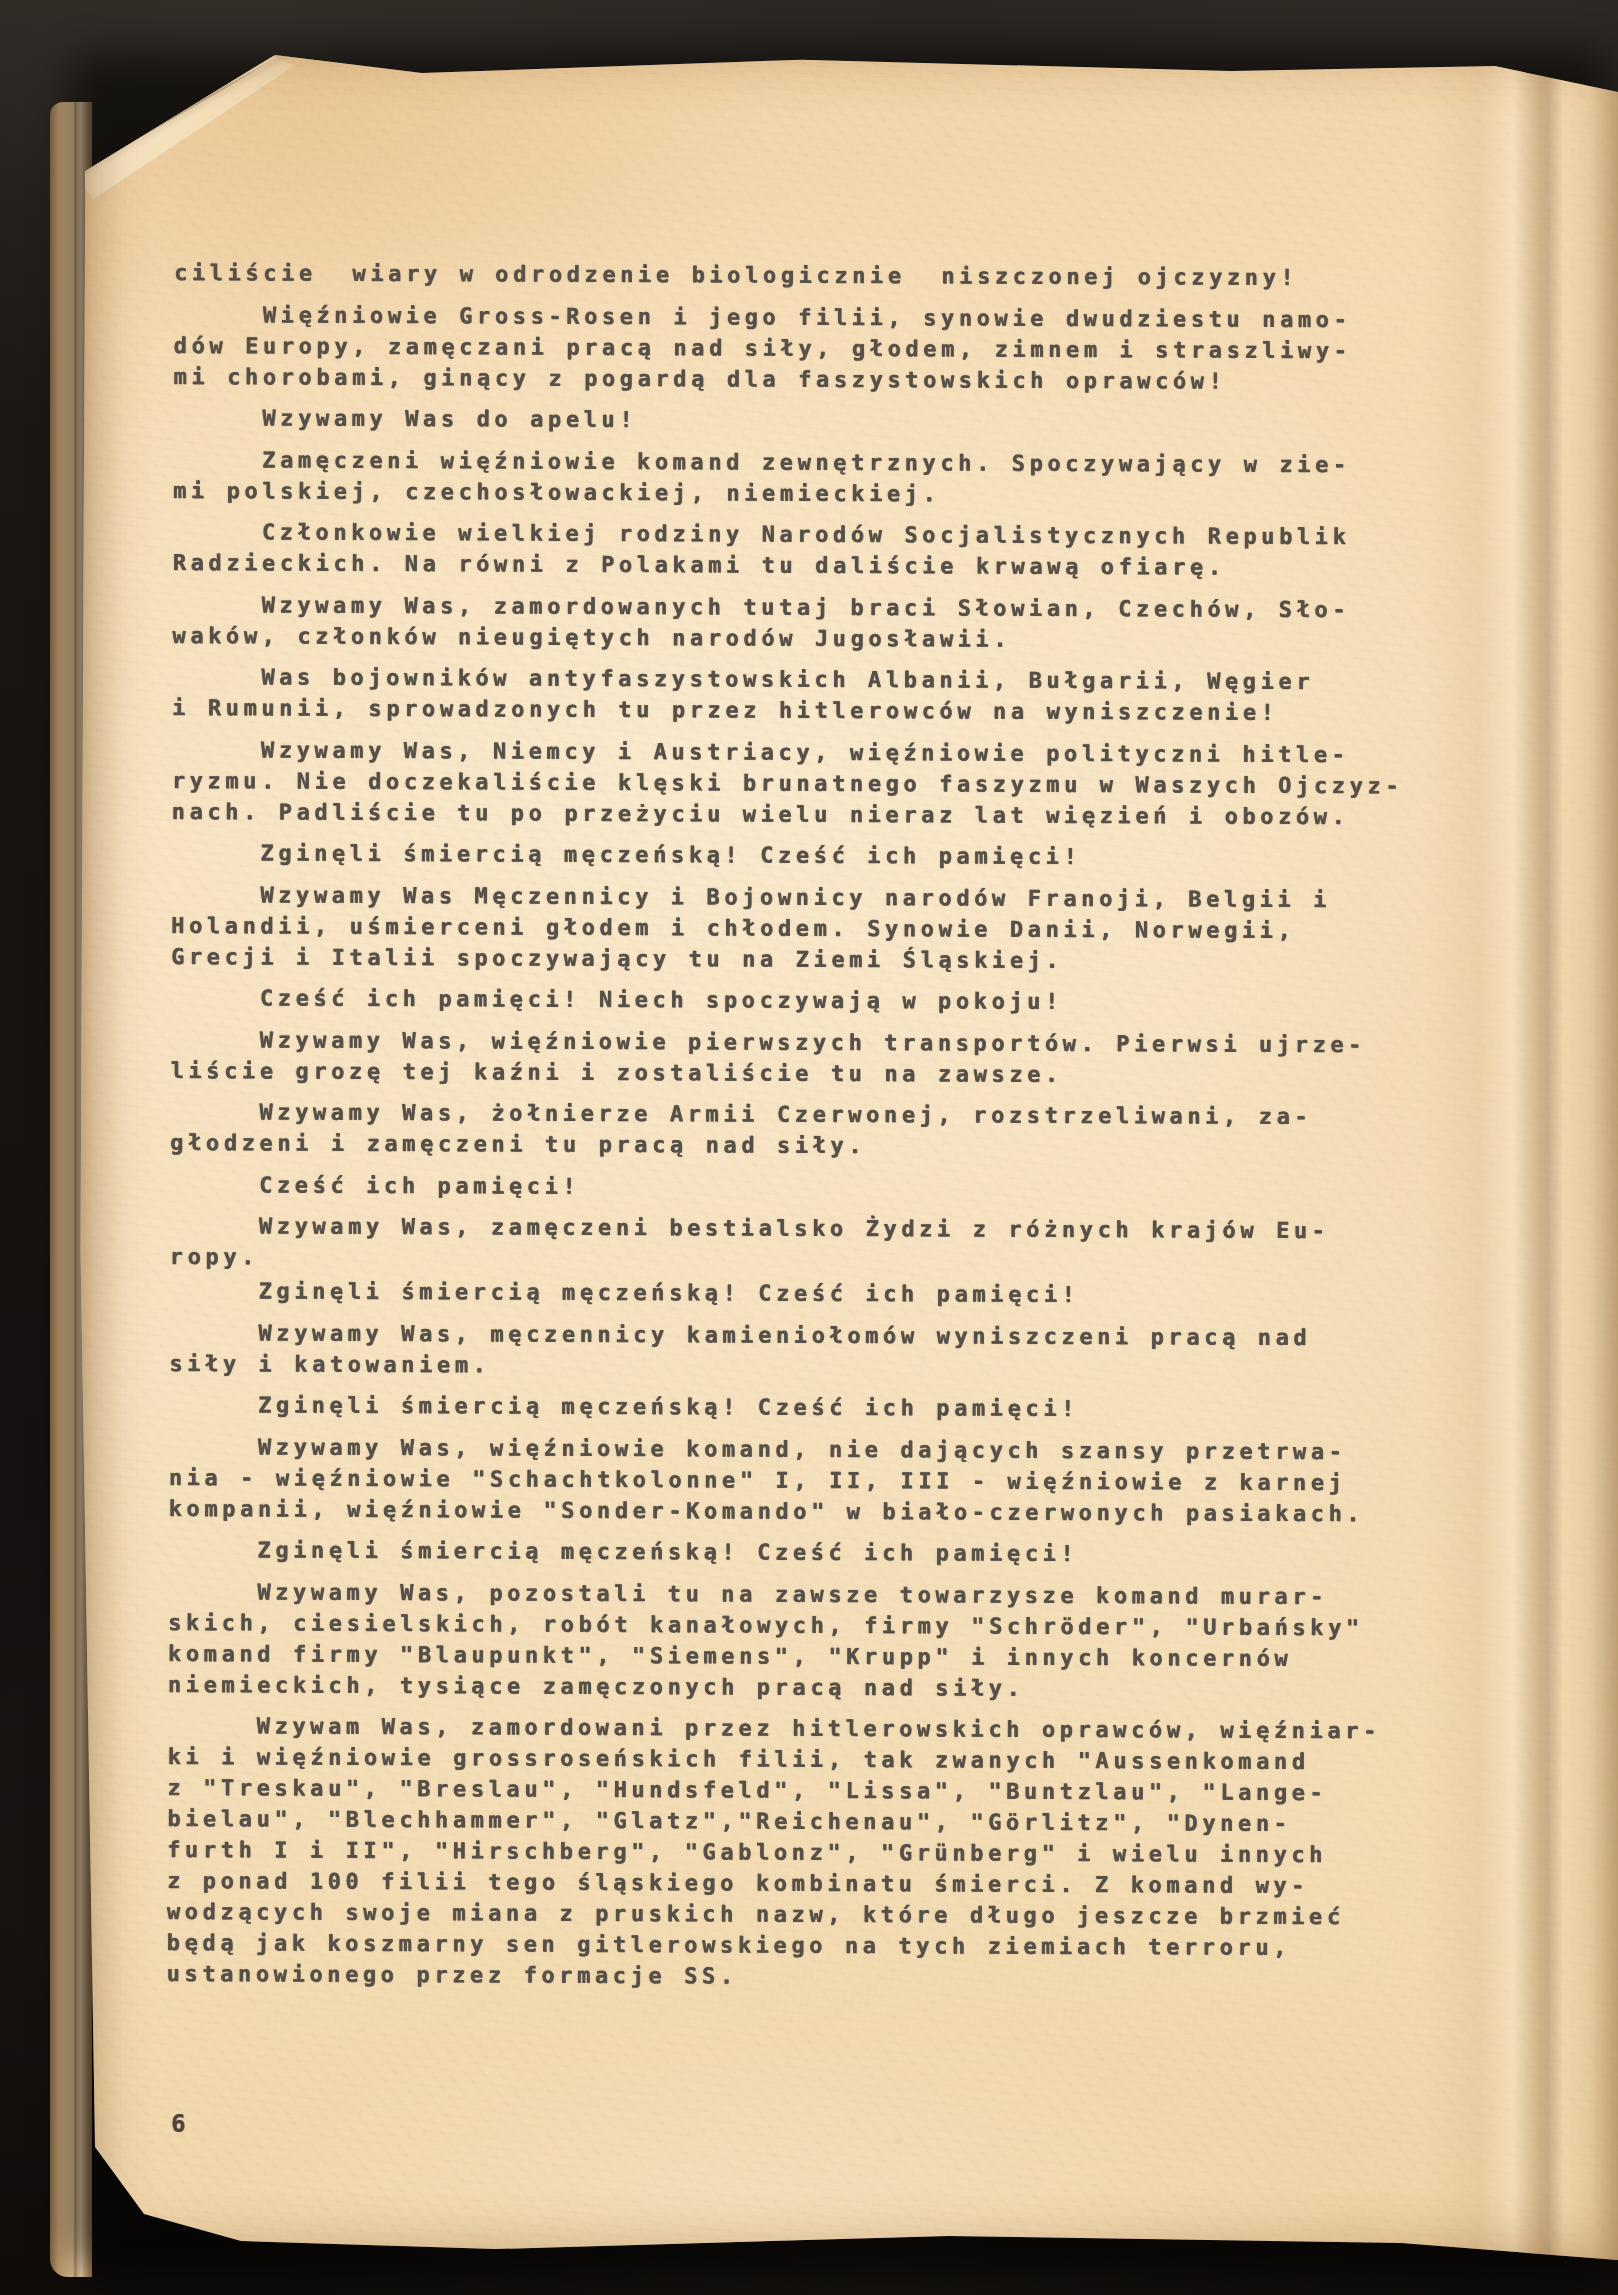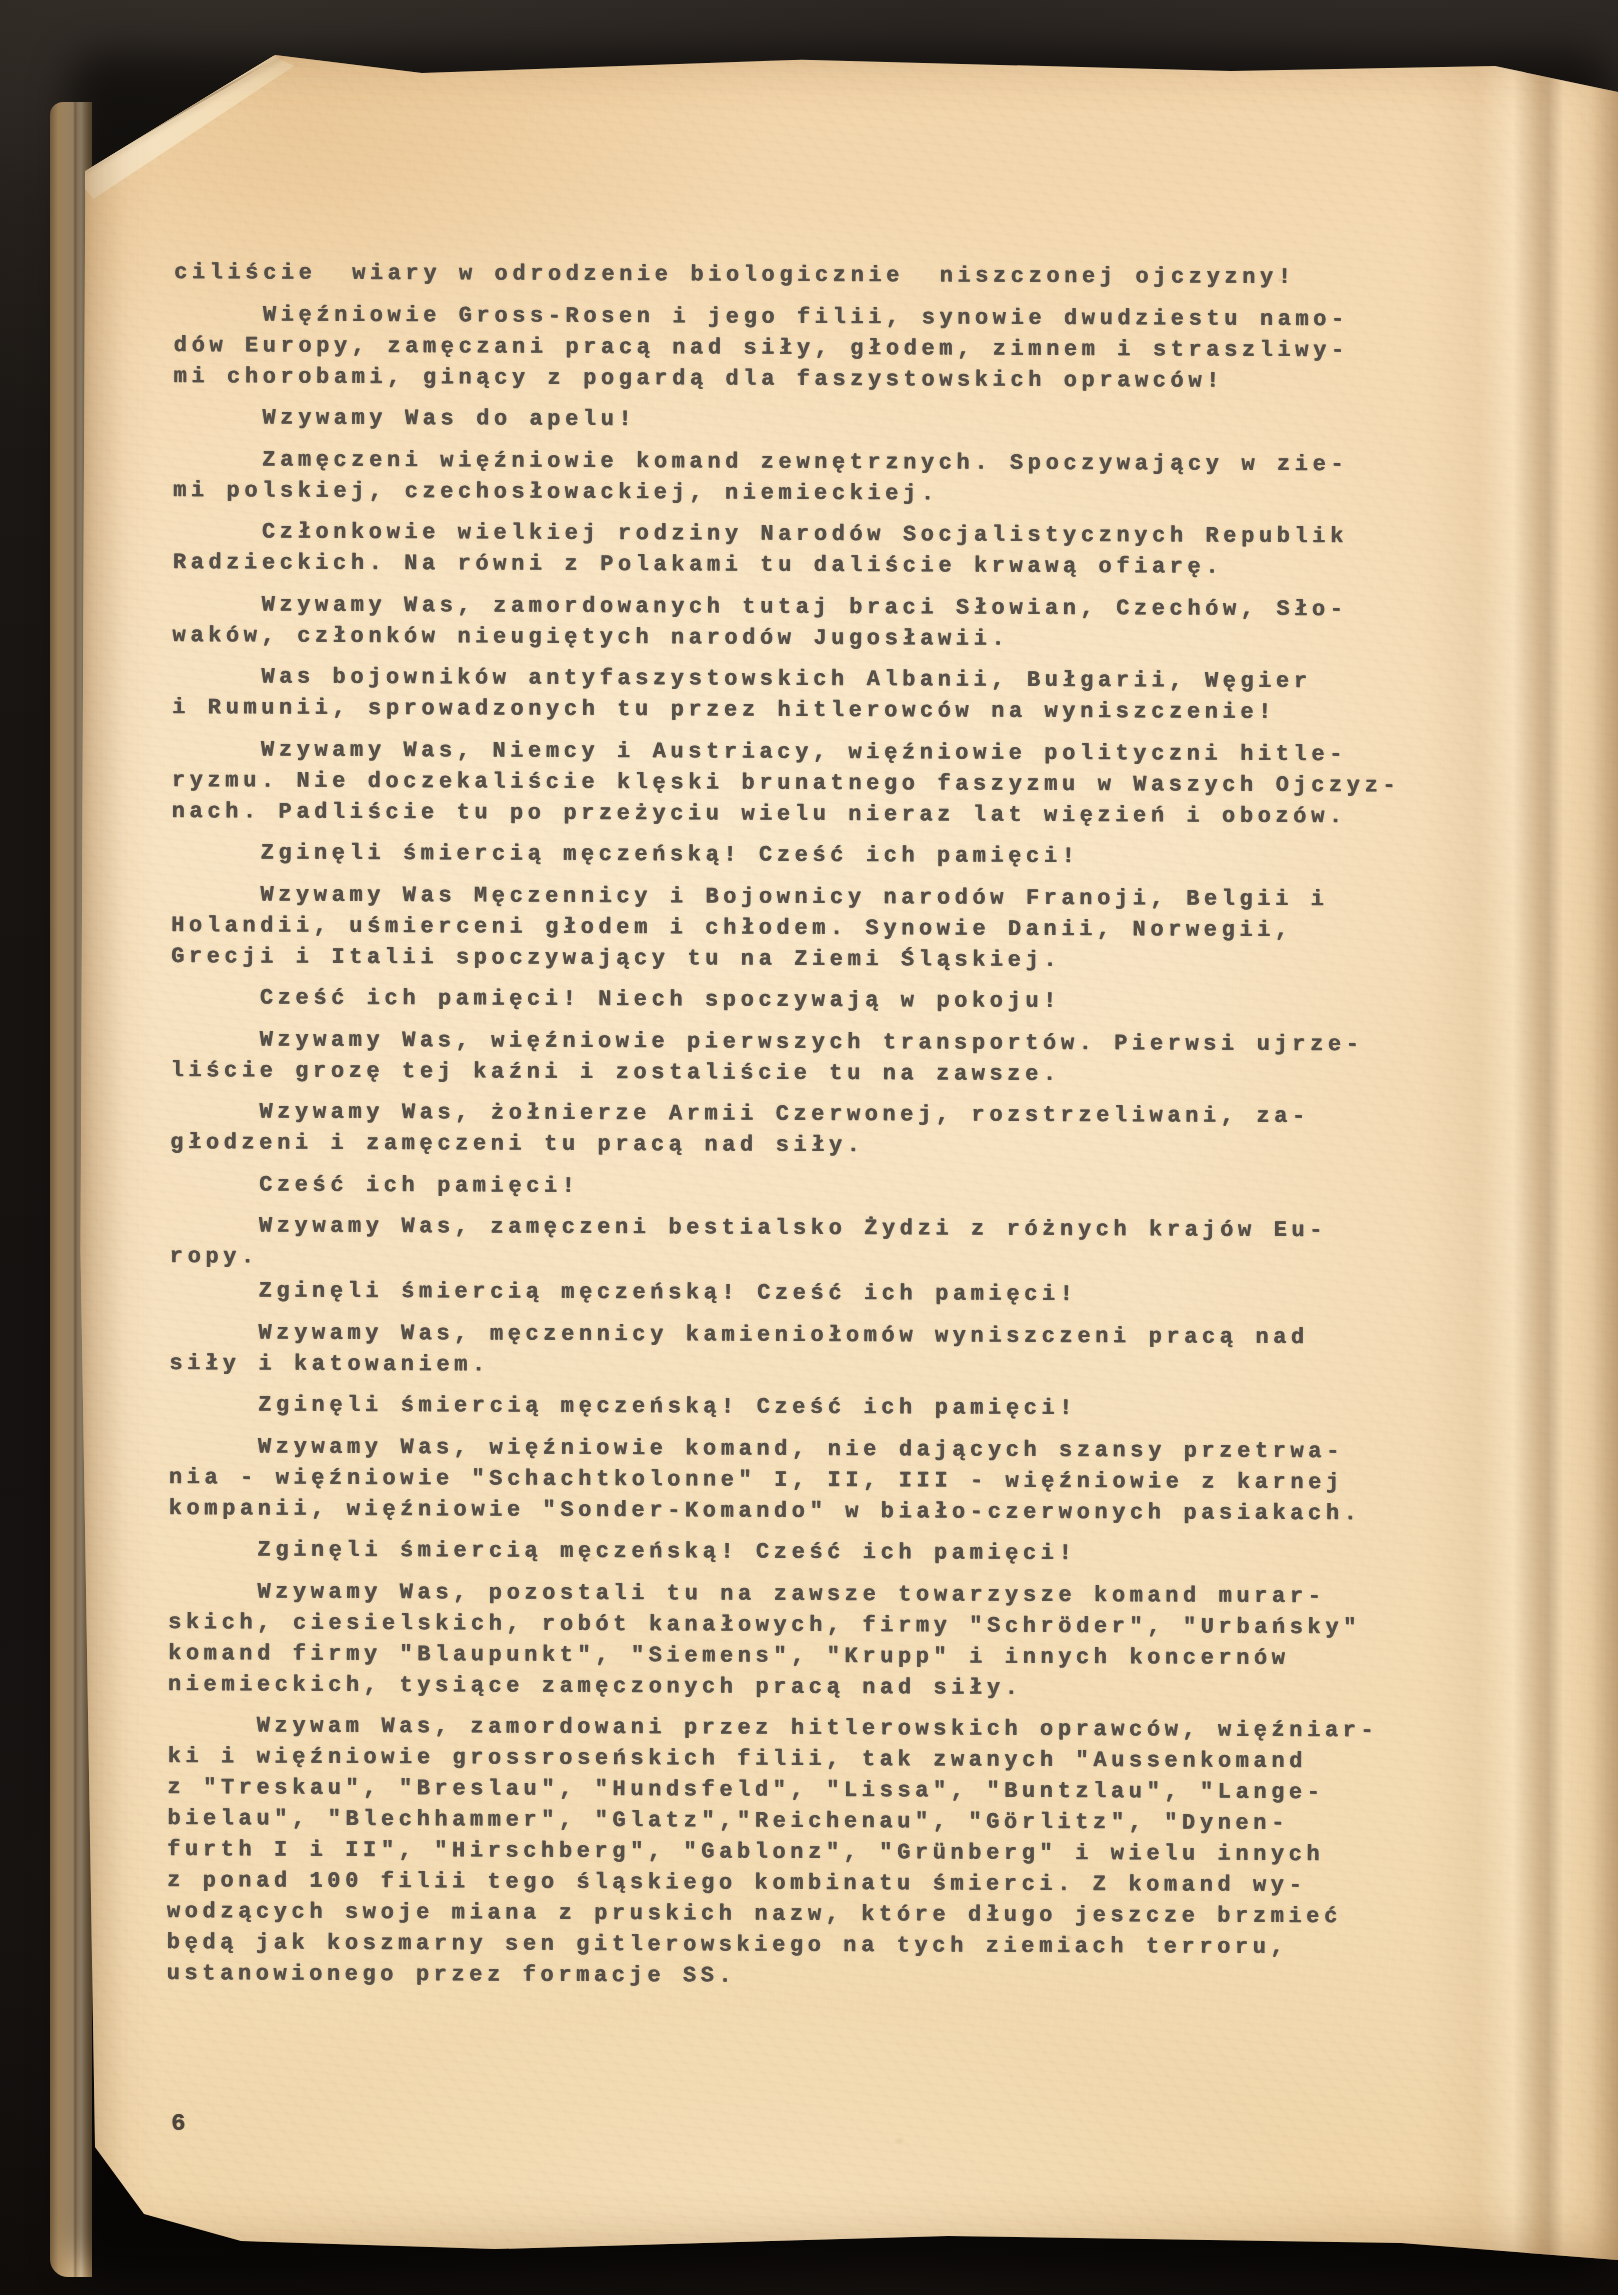--- a/index.html
+++ b/index.html
@@ -33,21 +33,20 @@
     background:
       radial-gradient(1214px 769px at 40% 32%, rgba(255,249,232,0.38), transparent 72%),
       radial-gradient(663px 348px at 15% 4%, rgba(214,168,106,0.28), transparent 70%),
       radial-gradient(599px 1295px at 100% 48%, rgba(224,182,122,0.26), transparent 76%),
       radial-gradient(769px 324px at 45% 99%, rgba(255,247,226,0.30), transparent 76%),
       linear-gradient(176deg,#f0d2a6 0%,#f4dab2 12%,#f6e0bc 34%,#f6e2c0 56%,#f3dcb4 80%,#eed3a6 100%);
     clip-path:polygon(
       11.3px 134px, 201px 18px, 348px 36px, 728px 22.7px, 1157px 34px, 1421px 29px,
       1544px 55px, 1544px 2223px, 1327px 2206px, 874px 2199px, 421px 2212px,
       167px 2204px, 70px 2177px, 21px 2110px, 6.5px 1214px, 9.7px 485px);
-    font-family:Liberation Mono, monospace;
   }
   .grain{
     position:absolute;inset:0;opacity:.6;pointer-events:none;
     background:
       repeating-linear-gradient(7deg, rgba(184,146,96,0.05) 0 2.4px, transparent 2.4px 9px),
       repeating-linear-gradient(97deg, rgba(255,255,255,0.05) 0 1.6px, transparent 1.6px 7.3px),
       repeating-linear-gradient(52deg, rgba(170,130,80,0.03) 0 4px, transparent 4px 13.8px);
   }
   .specks{
     position:absolute;inset:0;pointer-events:none;

